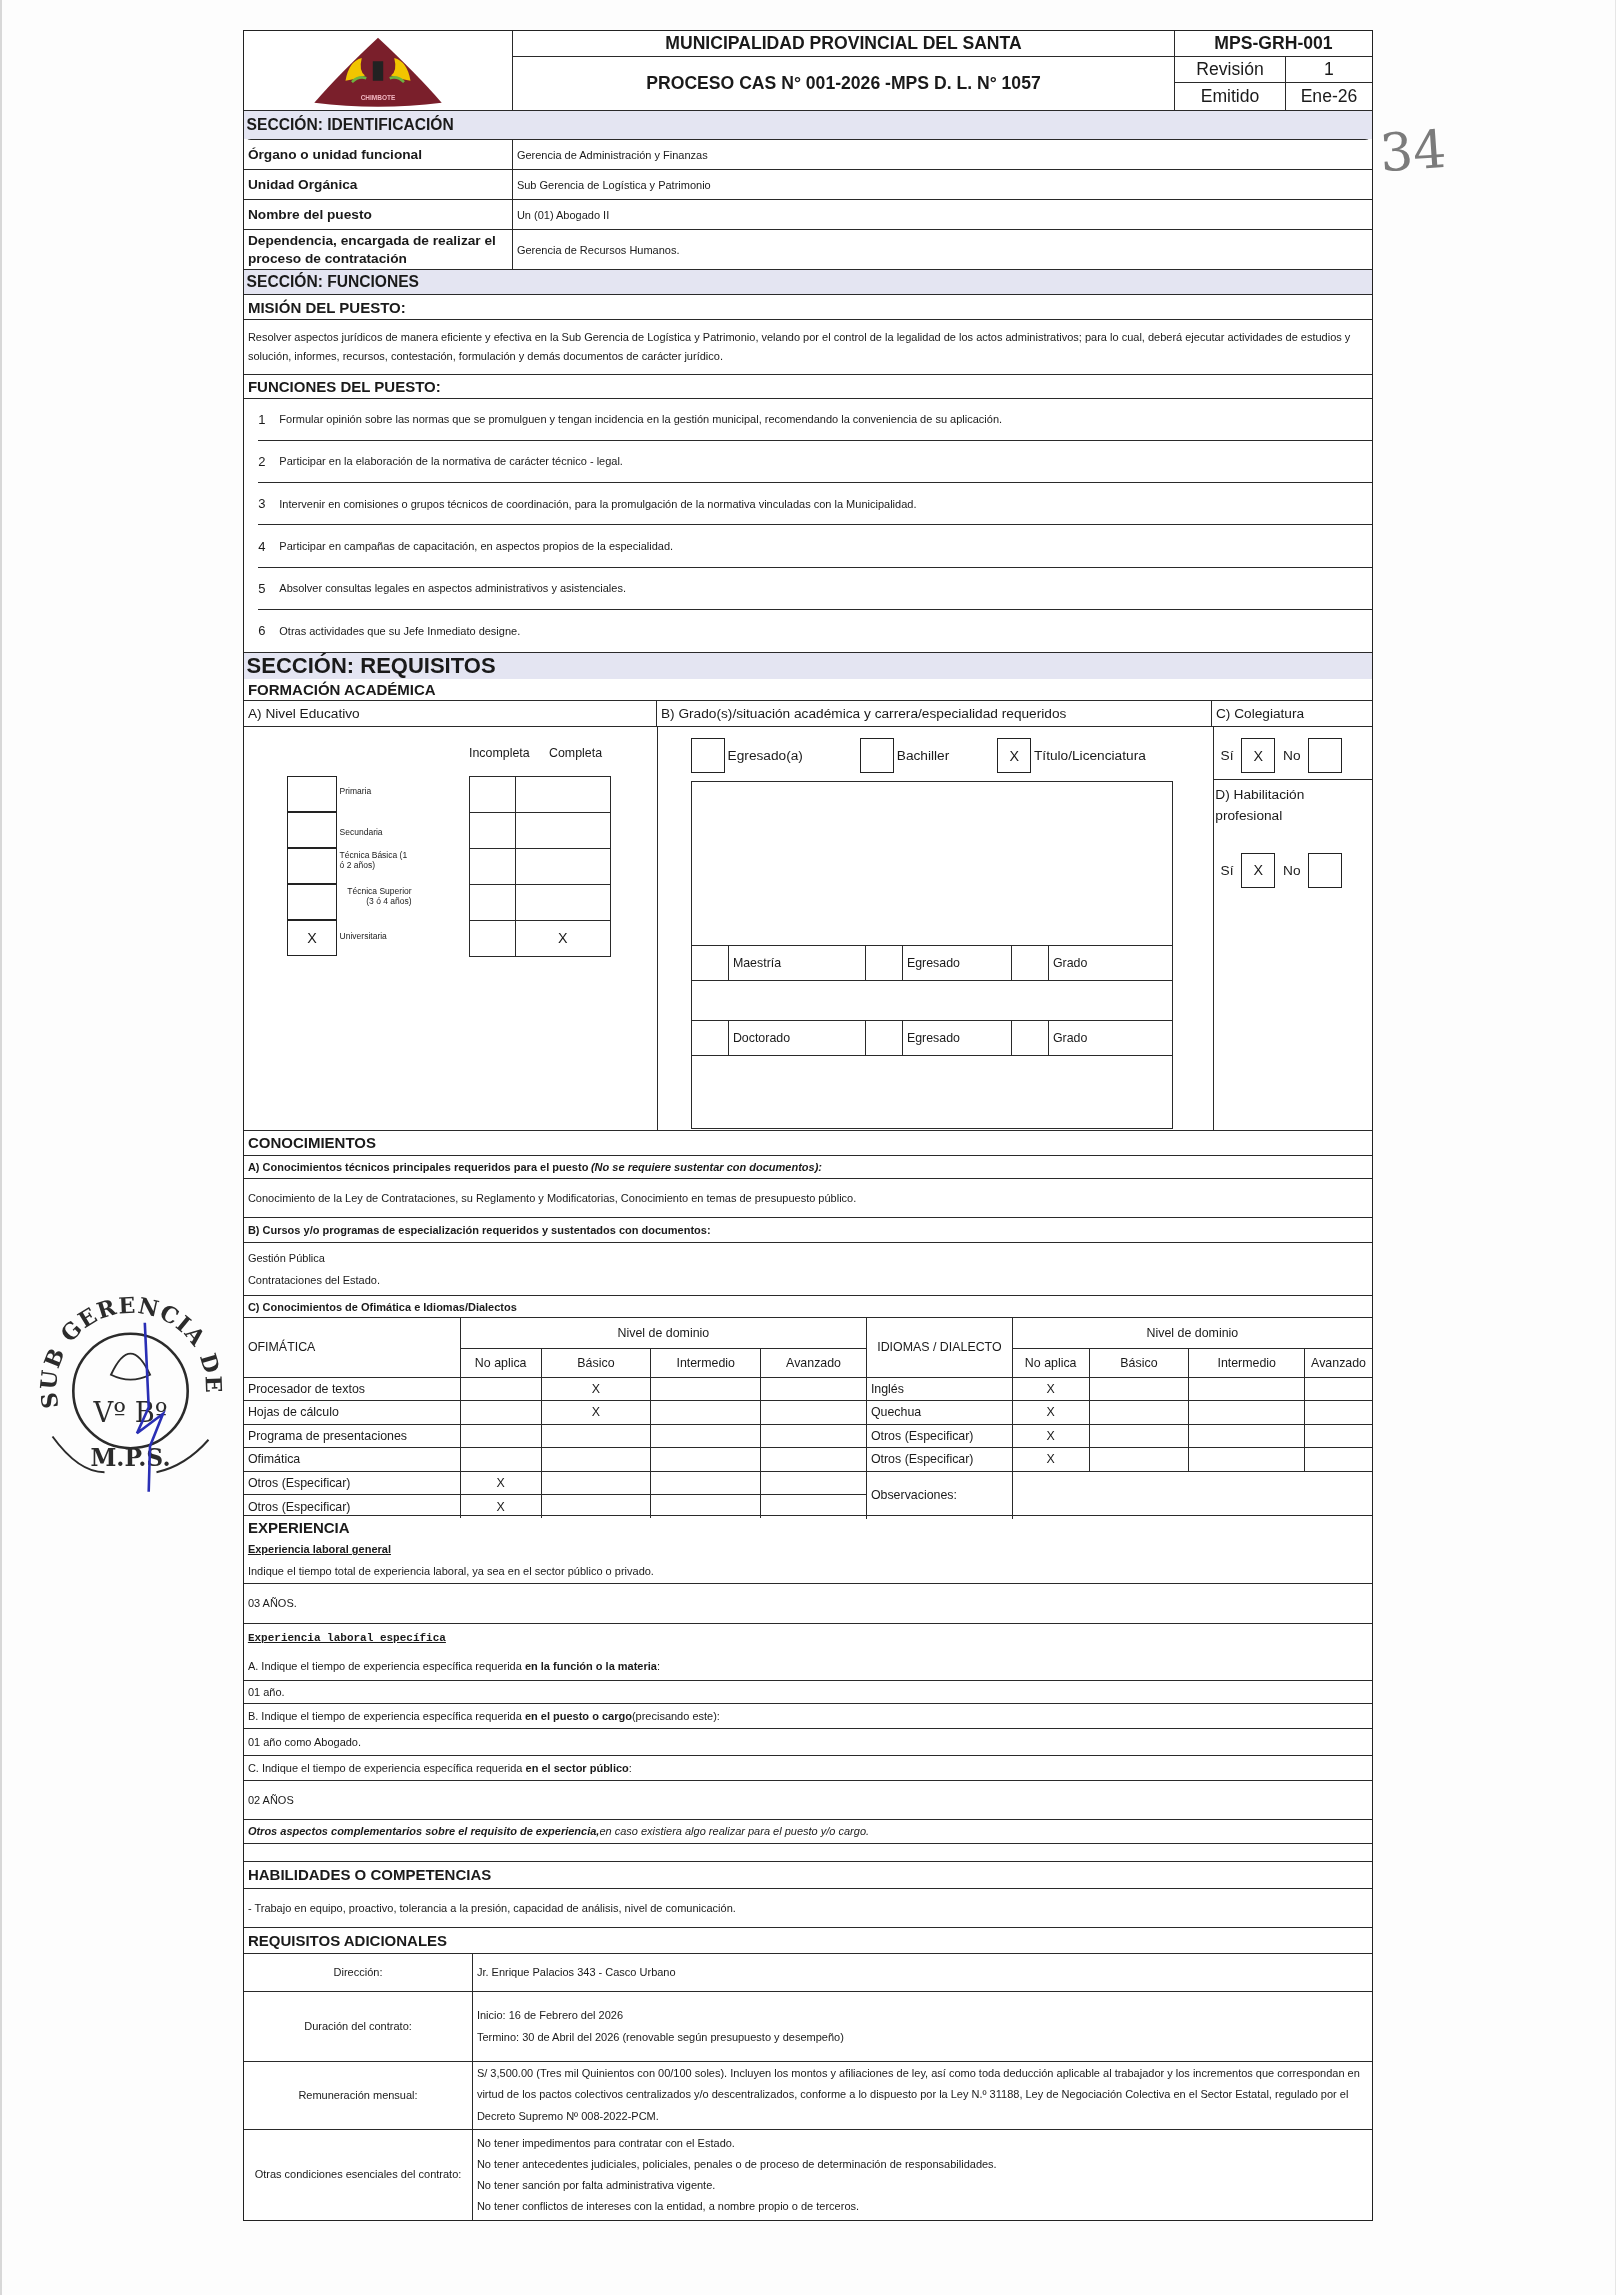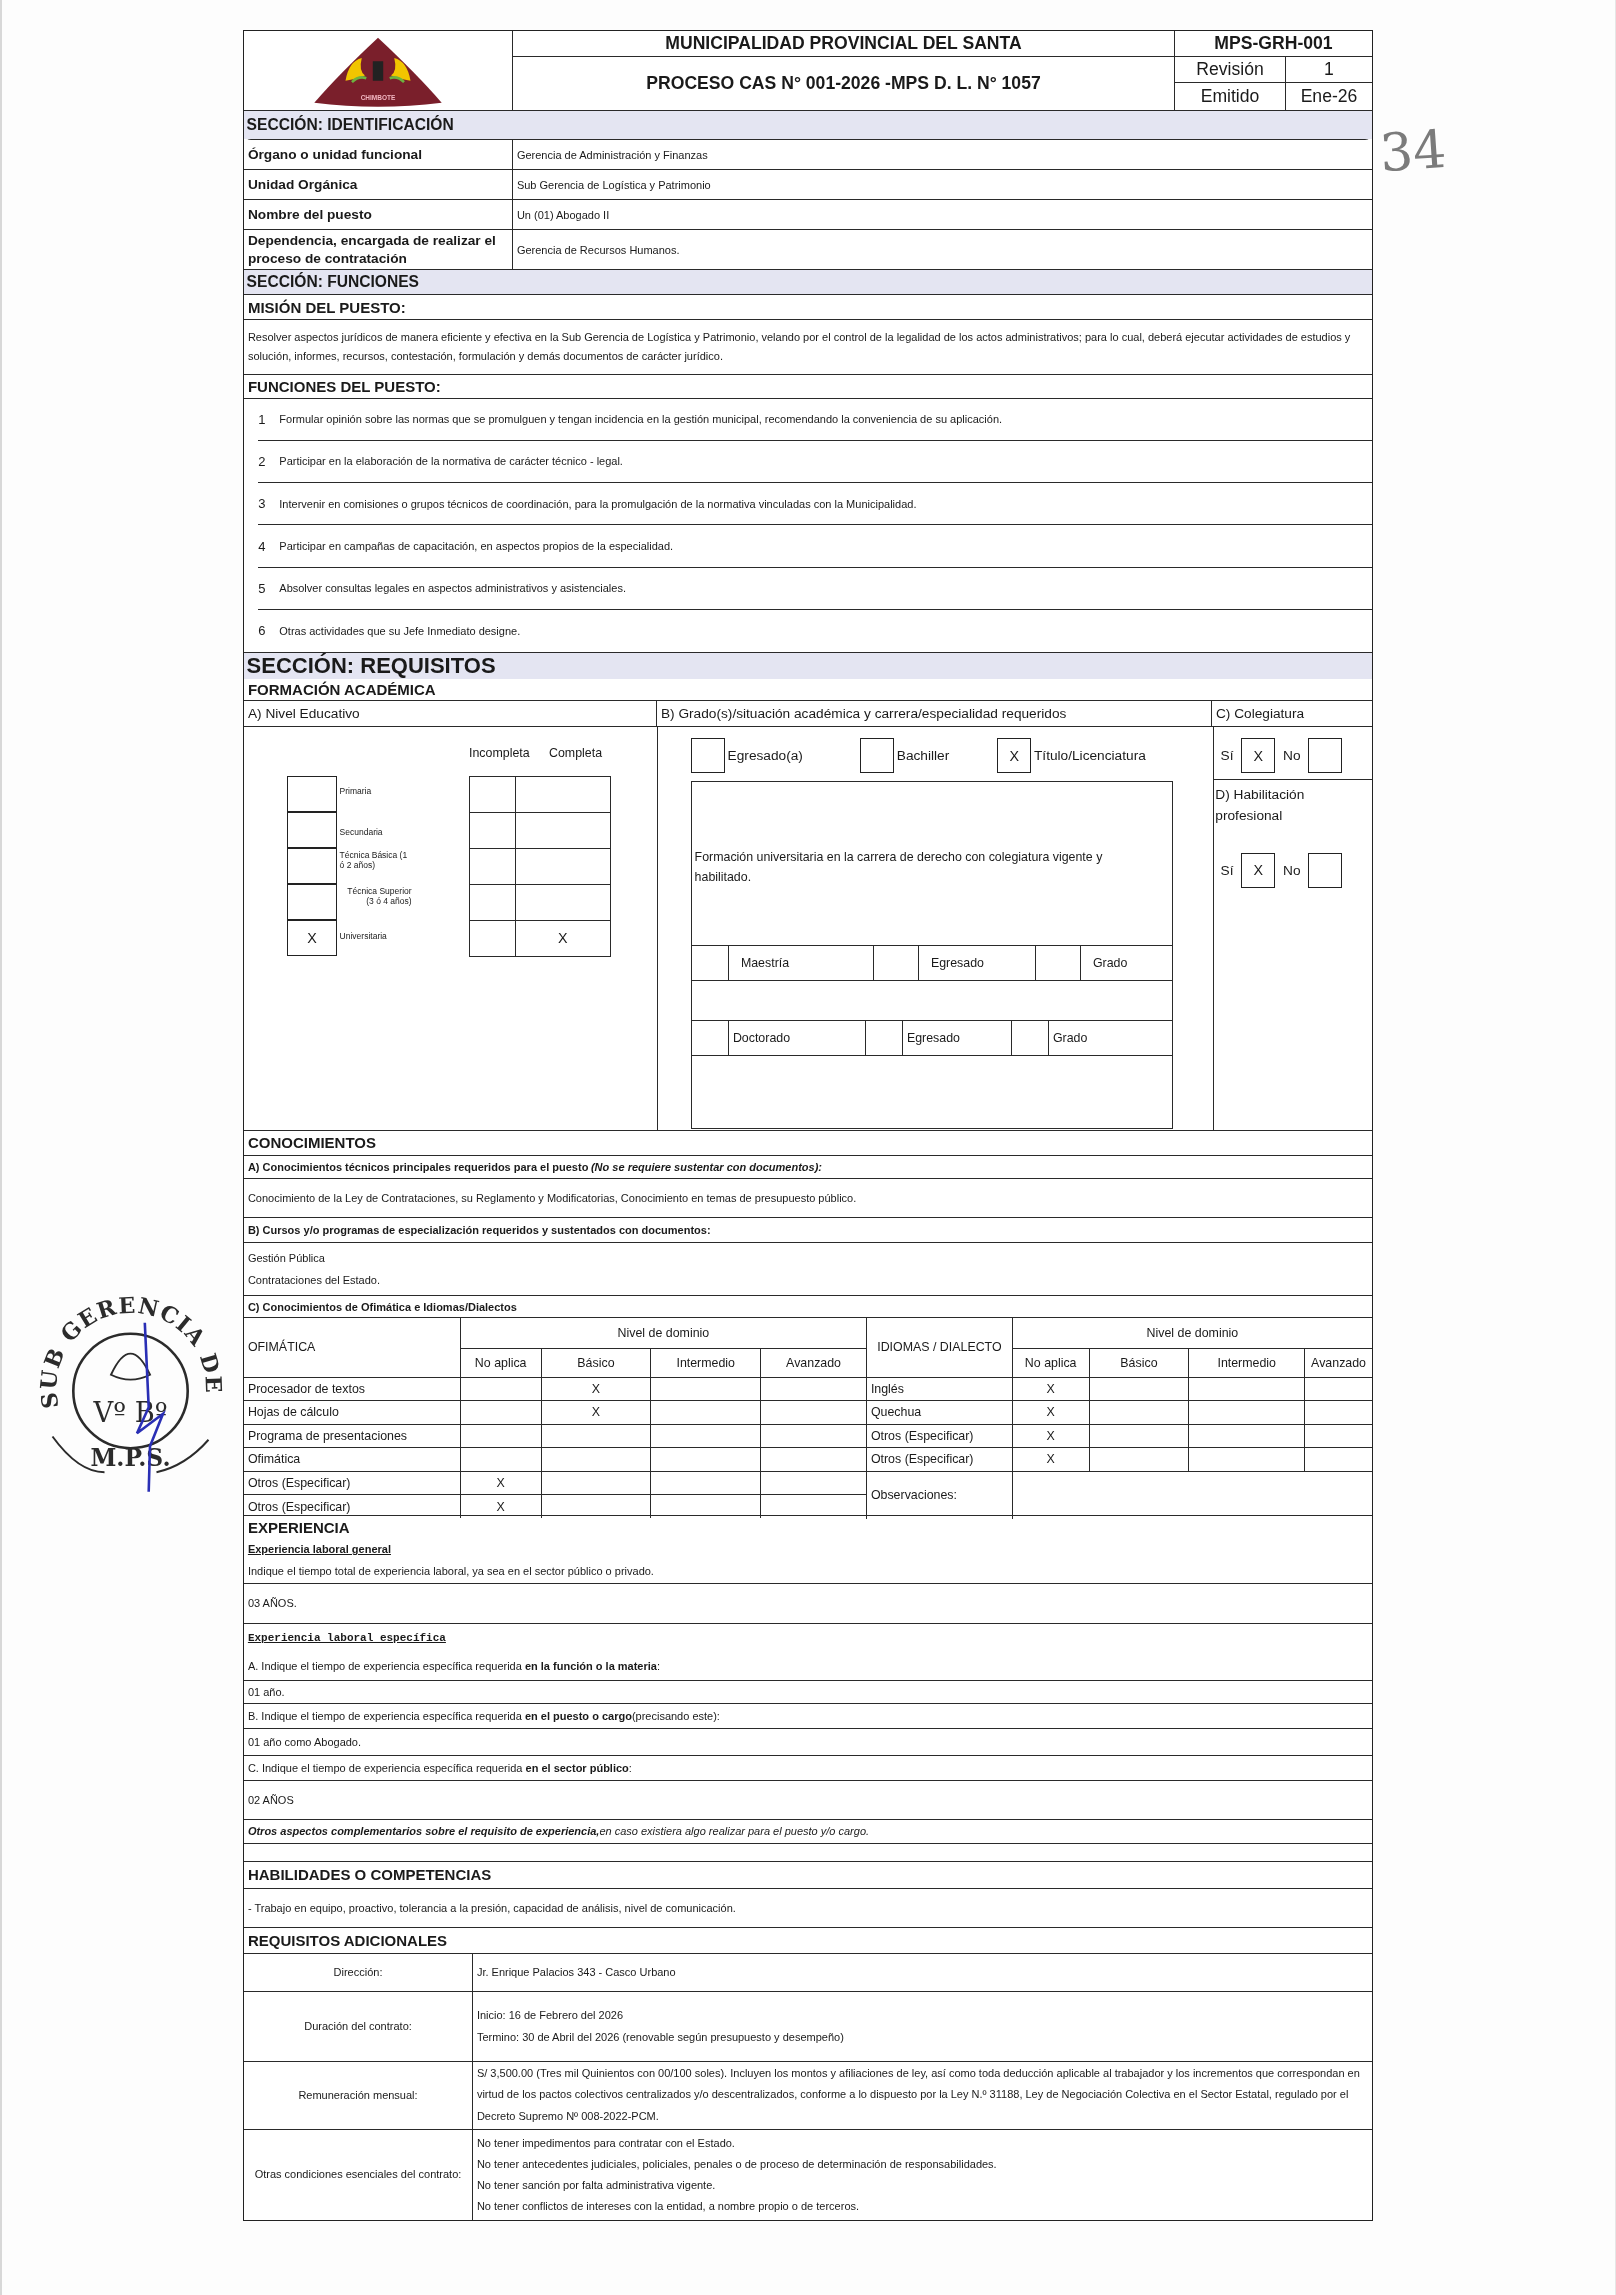--- a/index.html
+++ b/index.html
@@ -213,22 +213,21 @@
     <div class="vline" style="width:555px; position:relative;">
       <div style="position:absolute; left:33px; top:11.7px; display:flex; align-items:center;">
         <div class="box"></div>
         <span style="font-size:13.7px; padding:0 2.6px; width:130px;">Egresado(a)</span>
         <div class="box"></div>
         <span style="font-size:13.7px; padding:0 2.6px; width:98px;">Bachiller</span>
         <div class="box">X</div>
         <span style="font-size:13.7px; padding:0 2.6px;">Título/Licenciatura</span>
       </div>
       <div style="position:absolute; left:33px; top:54px; width:482px; height:348px; border:1.3px solid #2a2a2a; box-sizing:border-box;">
-        <div style="position:absolute; left:2.6px; top:65px; width:456px; font-size:12.4px; line-height:20px;">Formación universitaria en la carrera de derecho con colegiatura vigente y habilitado.</div>
-        <div style="position:absolute; left:0; top:163px; width:100%; height:36px; border-top:1.3px solid #2a2a2a; border-bottom:1.3px solid #2a2a2a; display:flex; box-sizing:border-box;gap:8px;">
+        <div style="position:absolute; left:0; top:163px; width:100%; height:36px; border-top:1.3px solid #2a2a2a; border-bottom:1.3px solid #2a2a2a; display:flex; box-sizing:border-box;">
           <div style="width:36px; border-right:1.3px solid #2a2a2a;"></div>
           <div class="cell" style="width:137px; border-right:1.3px solid #2a2a2a;">Maestría</div>
           <div style="width:36px; border-right:1.3px solid #2a2a2a;"></div>
           <div class="cell" style="width:109px; border-right:1.3px solid #2a2a2a;">Egresado</div>
           <div style="width:36px; border-right:1.3px solid #2a2a2a;"></div>
           <div class="cell" style="flex:1;">Grado</div>
         </div>
         <div style="position:absolute; left:0; top:238px; width:100%; height:36px; border-top:1.3px solid #2a2a2a; border-bottom:1.3px solid #2a2a2a; display:flex; box-sizing:border-box;">
           <div style="width:36px; border-right:1.3px solid #2a2a2a;"></div>
           <div class="cell" style="width:137px; border-right:1.3px solid #2a2a2a;">Doctorado</div>

